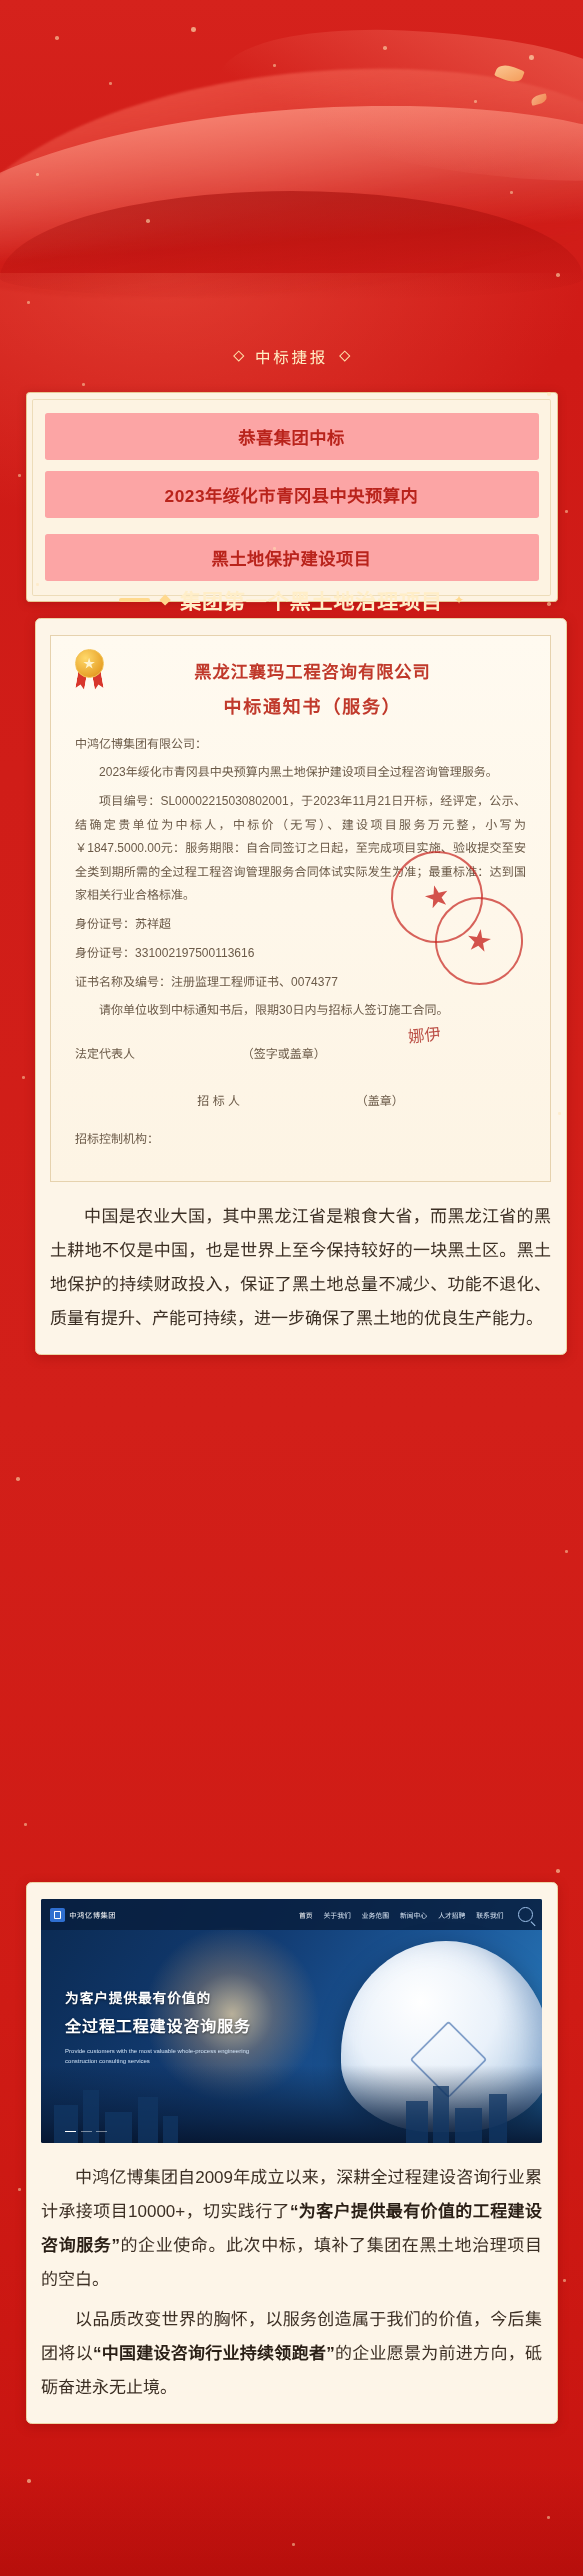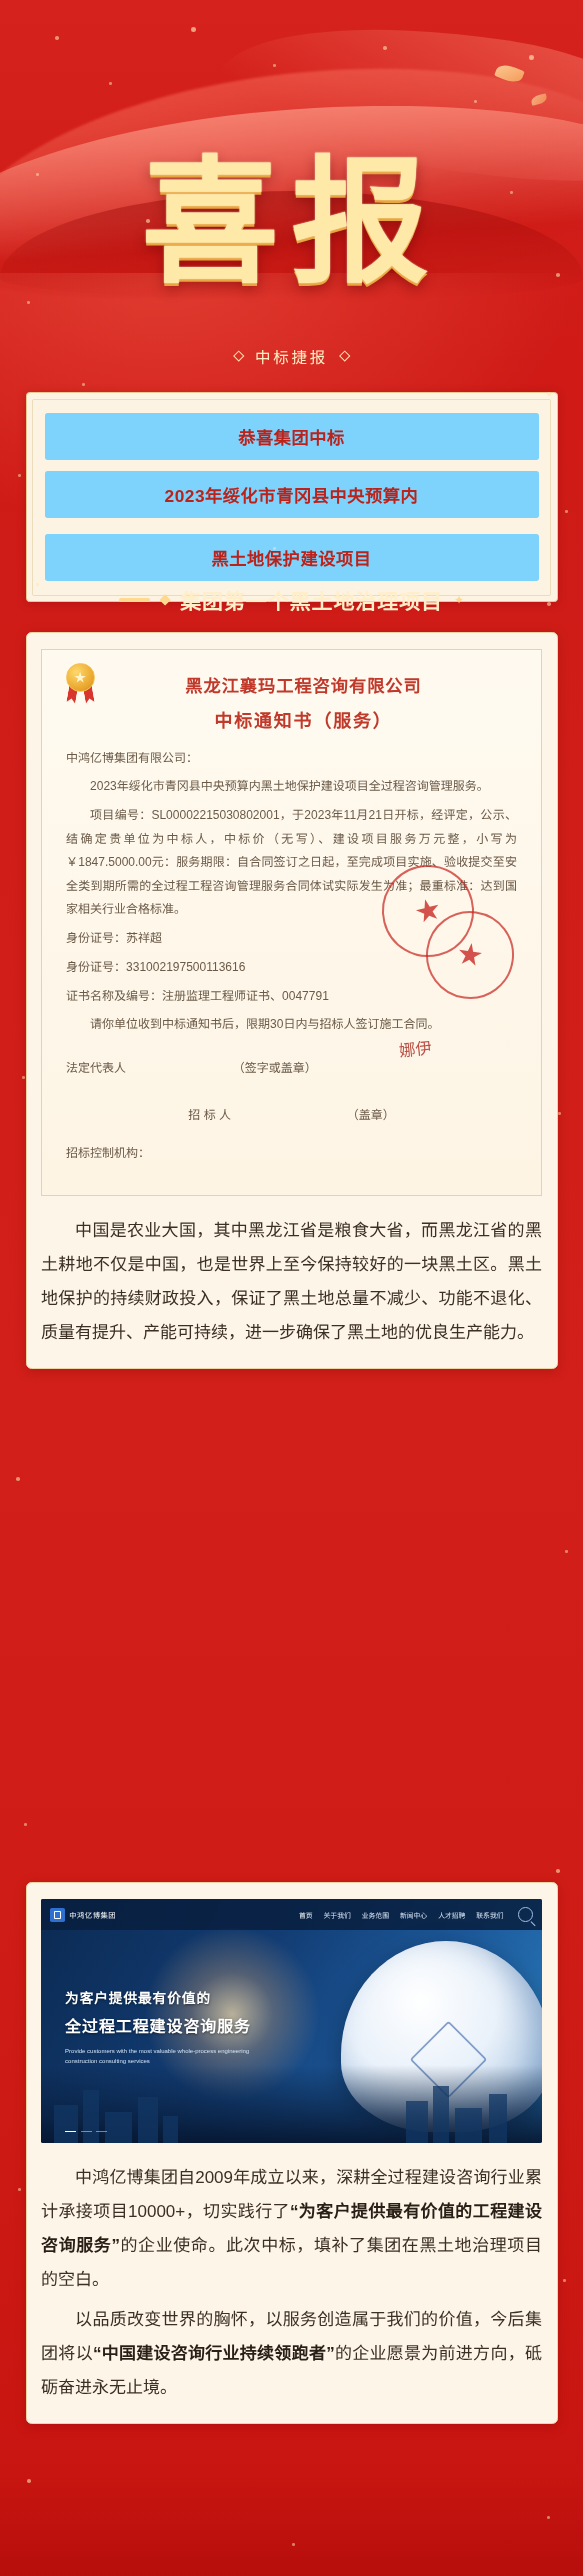--- a/index.html
+++ b/index.html
@@ -139,21 +139,21 @@
     position: absolute;
     inset: 5.5px;
     border: 0.9px solid #eddcb9;
     border-radius: 1.8px;
     pointer-events: none;
   }
   .bid-line {
     position: relative;
     margin: 0 0 11px 0;
     padding: 11px 9px;
-    background: #7dd3fc;
+    background: #fca5a5;
     border-radius: 2.7px;
     text-align: center;
     color: #b9231b;
     font-weight: 700;
     font-size: 17.3px;
     letter-spacing: 0.5px;
   }
   .bid-line:last-child { margin-bottom: 0; margin-top: 16px; }
 
   
@@ -450,21 +450,20 @@
   <div class="hero">
     <div class="ribbon ribbon-e"></div>
     <div class="ribbon ribbon-a"></div>
     <div class="ribbon ribbon-b"></div>
     <div class="ribbon ribbon-c"></div>
     <div class="ribbon ribbon-d"></div>
 
     <div class="petal" style="top:66px; right:60px; width:27px; height:14.6px; transform:rotate(22deg);"></div>
     <div class="petal" style="top:95px; right:36px; width:16.4px; height:9px; transform:rotate(-14deg); opacity:.7;"></div>
 
-    <div class="hero-title">喜报</div>
 
     <div class="subtitle-row">
       <span class="subtitle-line"></span>
       <span class="subtitle-dot"></span>
       <span class="subtitle-text">中标捷报</span>
       <span class="subtitle-dot"></span>
       <span class="subtitle-line right"></span>
     </div>
   </div>
 
@@ -474,39 +473,39 @@
     <div class="bid-line">黑土地保护建设项目</div>
   </div>
 
   <div class="section-head" style="top: 585px;">
     <span class="sh-bar"></span>
     <span class="sh-diamond"></span>
     <span class="sh-text">集团第一个黑土地治理项目</span>
     <span class="sh-spark">✦</span>
   </div>
 
-  <div class="card" style="top: 632px;">
+  <div class="card" style="top: 618px; margin-left: 9px;">
 
     <div class="cert">
       <div class="cert-medal">
         <div class="medal-ribbon-l"></div>
         <div class="medal-ribbon-r"></div>
         <div class="medal-circle"></div>
       </div>
 
       <div class="cert-company">黑龙江襄玛工程咨询有限公司</div>
       <div class="cert-title">中标通知书（服务）</div>
 
       <div class="cert-body">
         <p>中鸿亿博集团有限公司：</p>
         <p class="indent">2023年绥化市青冈县中央预算内黑土地保护建设项目全过程咨询管理服务。</p>
         <p class="indent">项目编号：SL00002215030802001，于2023年11月21日开标，经评定，公示、结确定贵单位为中标人，中标价（无写）、建设项目服务万元整，小写为￥1847.5000.00元：服务期限：自合同签订之日起，至完成项目实施、验收提交至安全类到期所需的全过程工程咨询管理服务合同体试实际发生为准；最重标准：达到国家相关行业合格标准。</p>
         <p>身份证号：苏祥超</p>
         <p>身份证号：331002197500113616</p>
-        <p>证书名称及编号：注册监理工程师证书、0047791</p>
+        <p>证书名称及编号：注册监理工程师证书、0074377</p>
         <p class="indent">请你单位收到中标通知书后，限期30日内与招标人签订施工合同。</p>
 
         <p style="margin-top:20px;">
           <span>法定代表人</span>
           <span style="display:inline-block;width:100px;"></span>
           <span>（签字或盖章）</span>
         </p>
         <p style="margin-top:24px; text-align:center;">
           <span>招  标  人</span>
           <span style="display:inline-block;width:109px;"></span>

